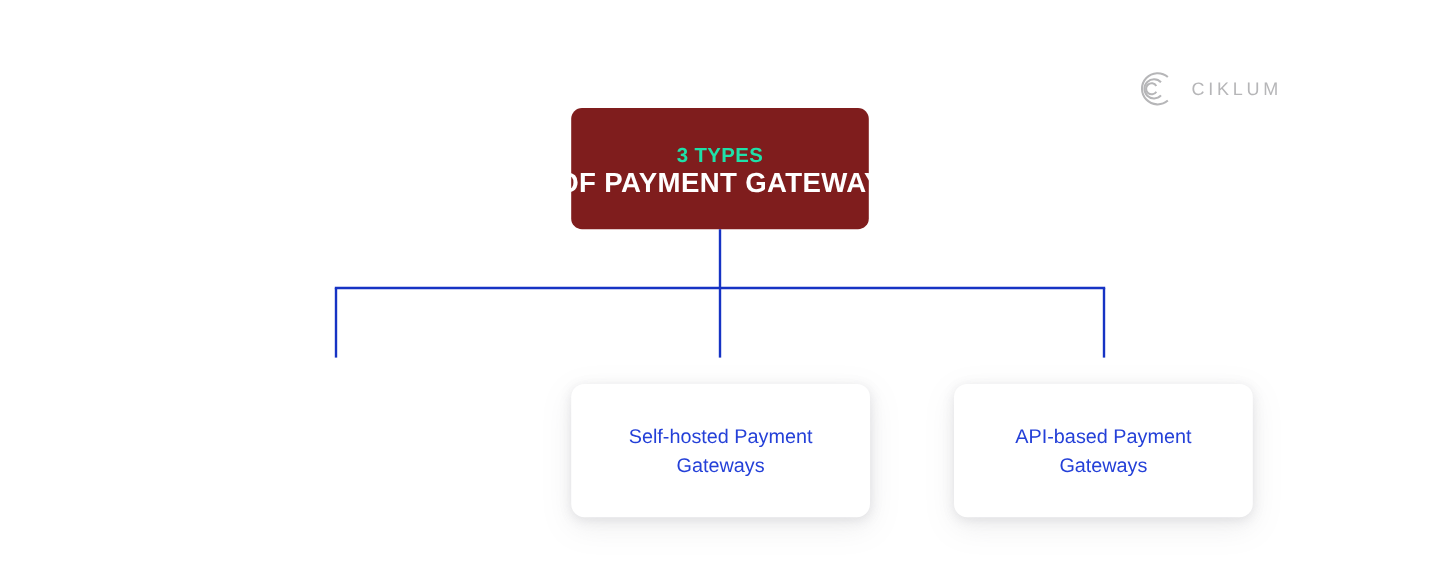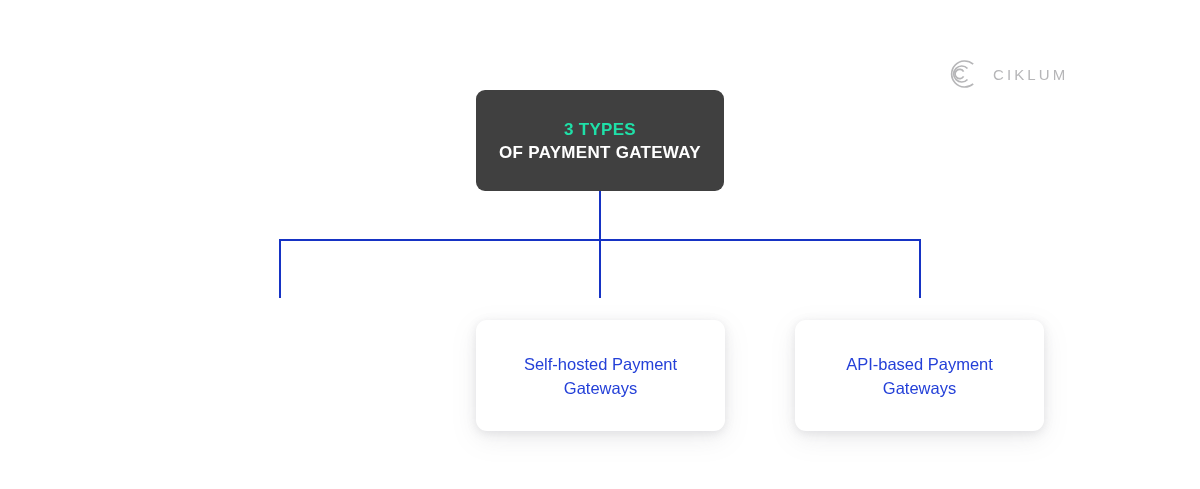--- a/index.html
+++ b/index.html
@@ -43,38 +43,38 @@
     white-space: nowrap;
   }
 
   
   .root-node {
     position: absolute;
     left: 476px;
     top: 90px;
     width: 248px;
     height: 101px;
-    background: #404040;
+    background: #7f1d1d;
     border-radius: 9px;
     display: flex;
     flex-direction: column;
     align-items: center;
     justify-content: center;
     box-sizing: border-box;
   }
   .root-line-1 {
     color: #1fe0a8;
     font-size: 17px;
     font-weight: 700;
     letter-spacing: 0.3px;
     line-height: 23px;
   }
   .root-line-2 {
     color: #ffffff;
-    font-size: 17px;
+    font-size: 23px;
     font-weight: 700;
     letter-spacing: 0.3px;
     line-height: 23px;
     white-space: nowrap;
   }
 
   
   .connectors {
     position: absolute;
     left: 0;

